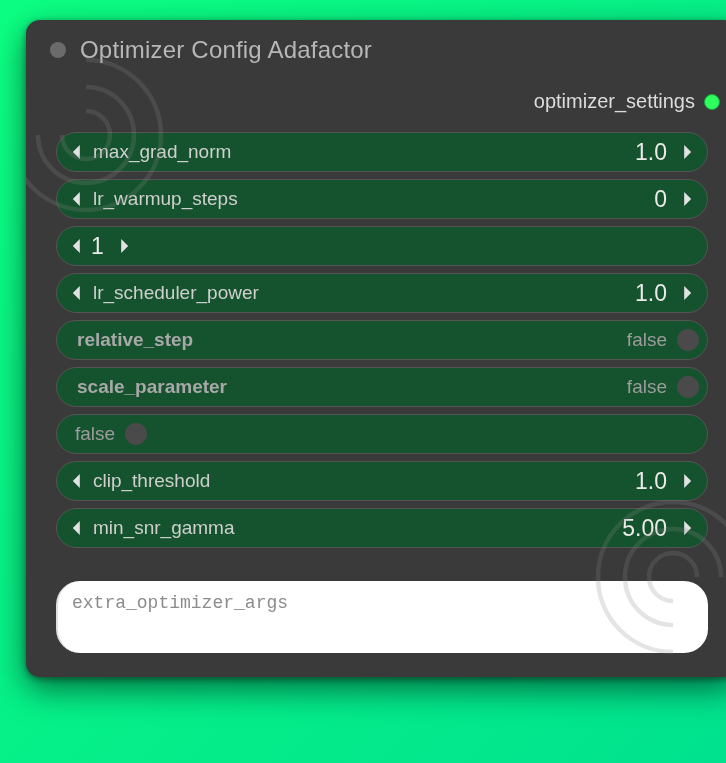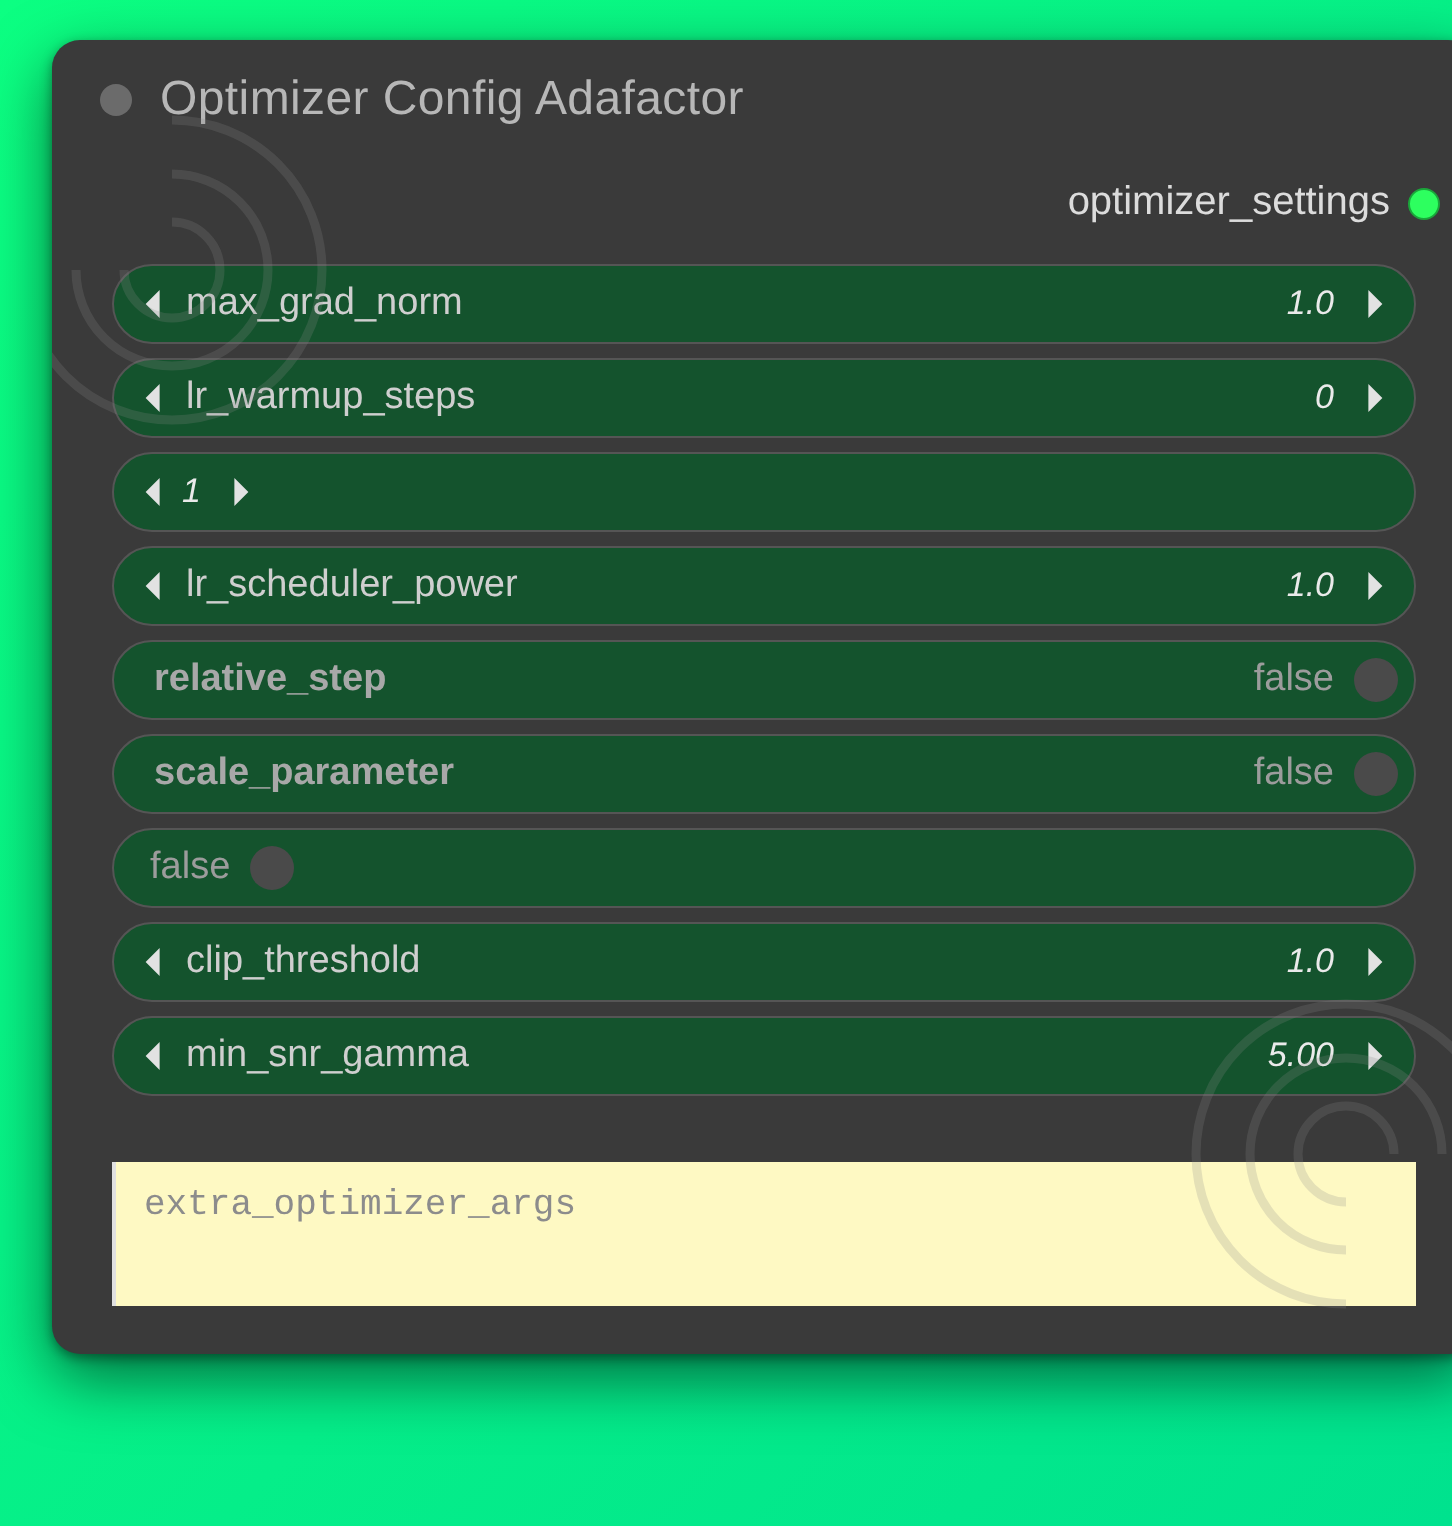--- a/index.html
+++ b/index.html
@@ -81,40 +81,40 @@
     user-select: none;
   }
   .arrow.left svg, .arrow.right svg { width:14px; height:14px; display:block; margin:auto; }
   .arrow svg path { fill:#e2e2e2; }
   .fname {
     color: #cfcfcf; font-size: 19px;
     flex: 1;
     padding-left: 2px;
   }
   .fval {
-    color: #eaeaea; font-size: 17px;
+    color: #eaeaea; font-size: 23px;
     padding-right: 6px;
     text-align: right;
-    font-style: italic;
   }
   .toggle-field { padding: 0 6px 0 18px; }
   .toggle-field .fname { color:#a8a8a8;font-weight:bold; }
   .toggle-val { color:#9c9c9c; font-size:19px; padding-right:4px;text-align:center; }
   .toggle-knob {
     width: 22px; height: 22px; border-radius: 50%;
     background: #4a4a4a;
     margin-left: 6px; margin-right: 2px;
   }
 
   .extra-block {
     margin: 10px 30px 24px 30px;
-    background: #fef9c3;
+    background: #ffffff;
     border-left: 2px solid #e0e0e0;
     padding: 12px 14px 30px 14px;
     min-height: 72px;
+    border-radius: 24px;
   }
   .extra-label {
     color: #8c8c8c;
     font-family: "Courier New", monospace;
     font-size: 18px;
   }
 </style>
 </head>
 <body>
 

